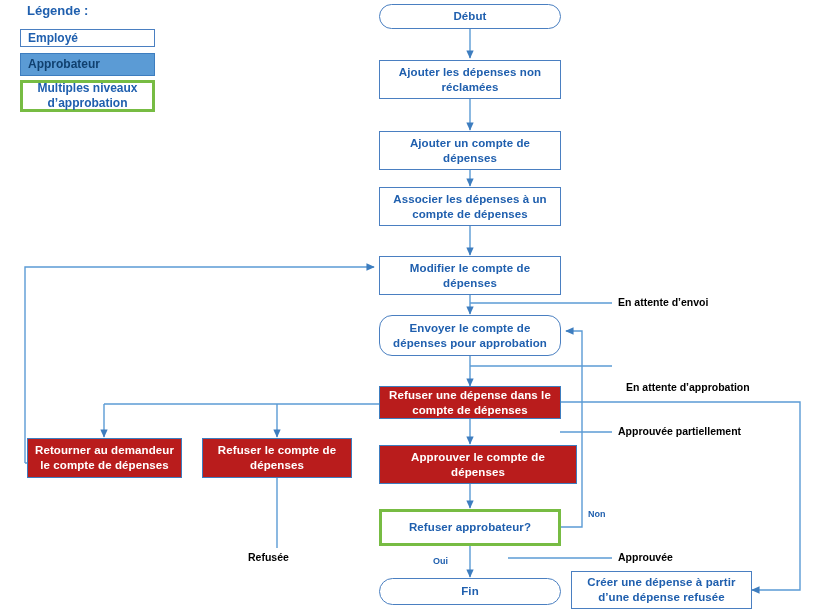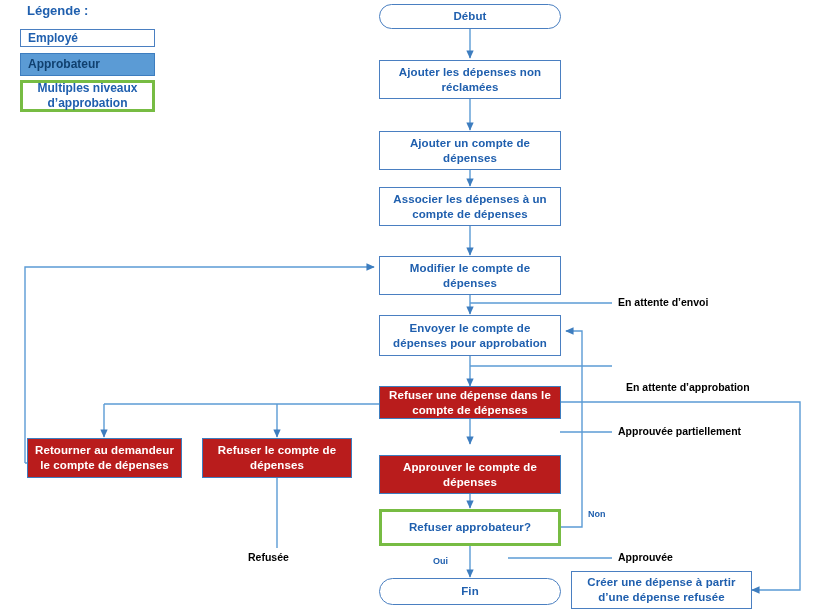--- a/index.html
+++ b/index.html
@@ -200,37 +200,37 @@
   </div>
 
   <div class="node outline" style="left:379px; top:187px; width:182px; height:39px;">
     <span>Associer les dépenses à un compte de dépenses</span>
   </div>
 
   <div class="node outline" style="left:379px; top:256px; width:182px; height:39px;">
     <span>Modifier le compte de dépenses</span>
   </div>
 
-  <div class="node outline" style="left:379px; top:315px; width:182px; height:41px;">
+  <div class="node outline" style="left:379px; top:315px; width:182px; height:41px;border-radius:13px;">
     <span>Envoyer le compte de dépenses pour approbation</span>
   </div>
 
   <div class="node filled" style="left:379px; top:386px; width:182px; height:33px;">
     <span>Refuser une dépense dans le compte de dépenses</span>
   </div>
 
   <div class="node filled" style="left:27px; top:438px; width:155px; height:40px;">
     <span>Retourner au demandeur le compte de dépenses</span>
   </div>
 
   <div class="node filled" style="left:202px; top:438px; width:150px; height:40px;">
     <span>Refuser le compte de dépenses</span>
   </div>
 
-  <div class="node filled" style="left:379px; top:445px; width:182px; height:39px;margin-top:10px;">
+  <div class="node filled" style="left:379px; top:445px; width:198px; height:39px;">
     <span>Approuver le compte de dépenses</span>
   </div>
 
   <div class="node greenbox" style="left:379px; top:509px; width:182px; height:37px;">
     <span>Refuser approbateur?</span>
   </div>
 
   <div class="node outline" style="left:571px; top:571px; width:181px; height:38px;">
     <span>Créer une dépense à partir d’une dépense refusée</span>
   </div>

